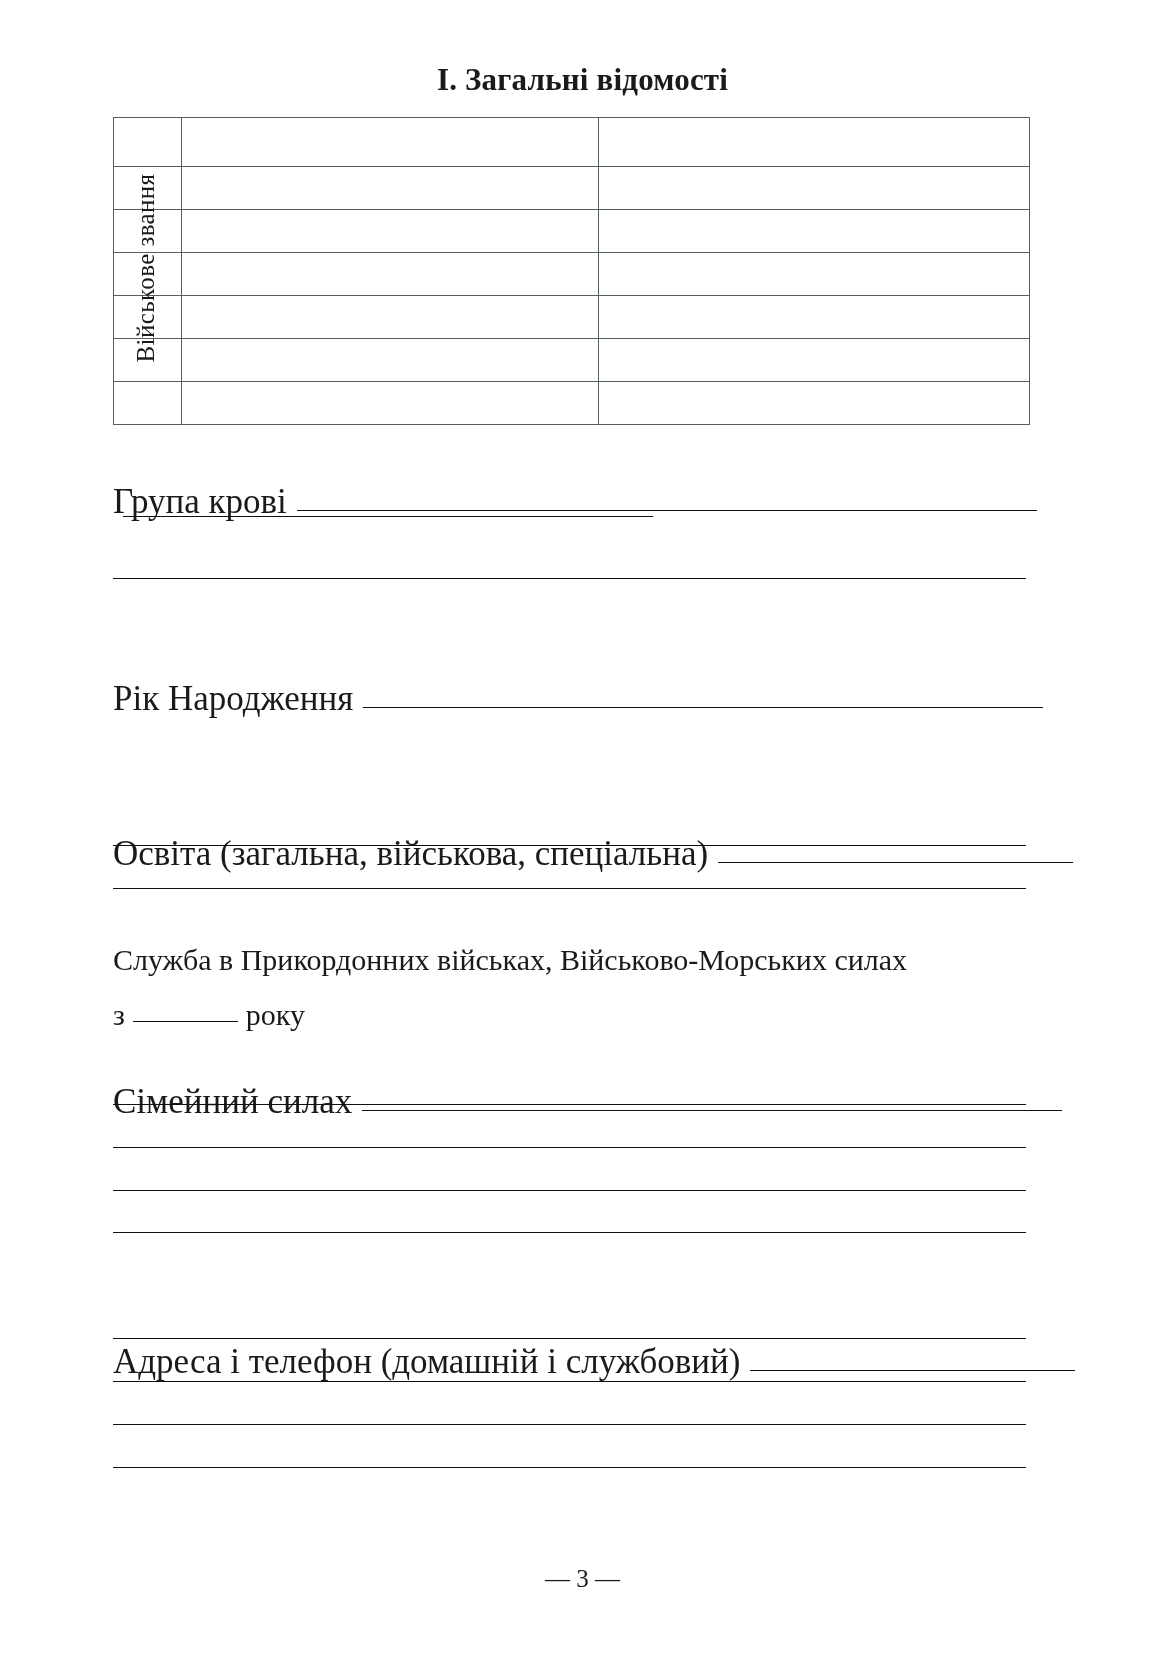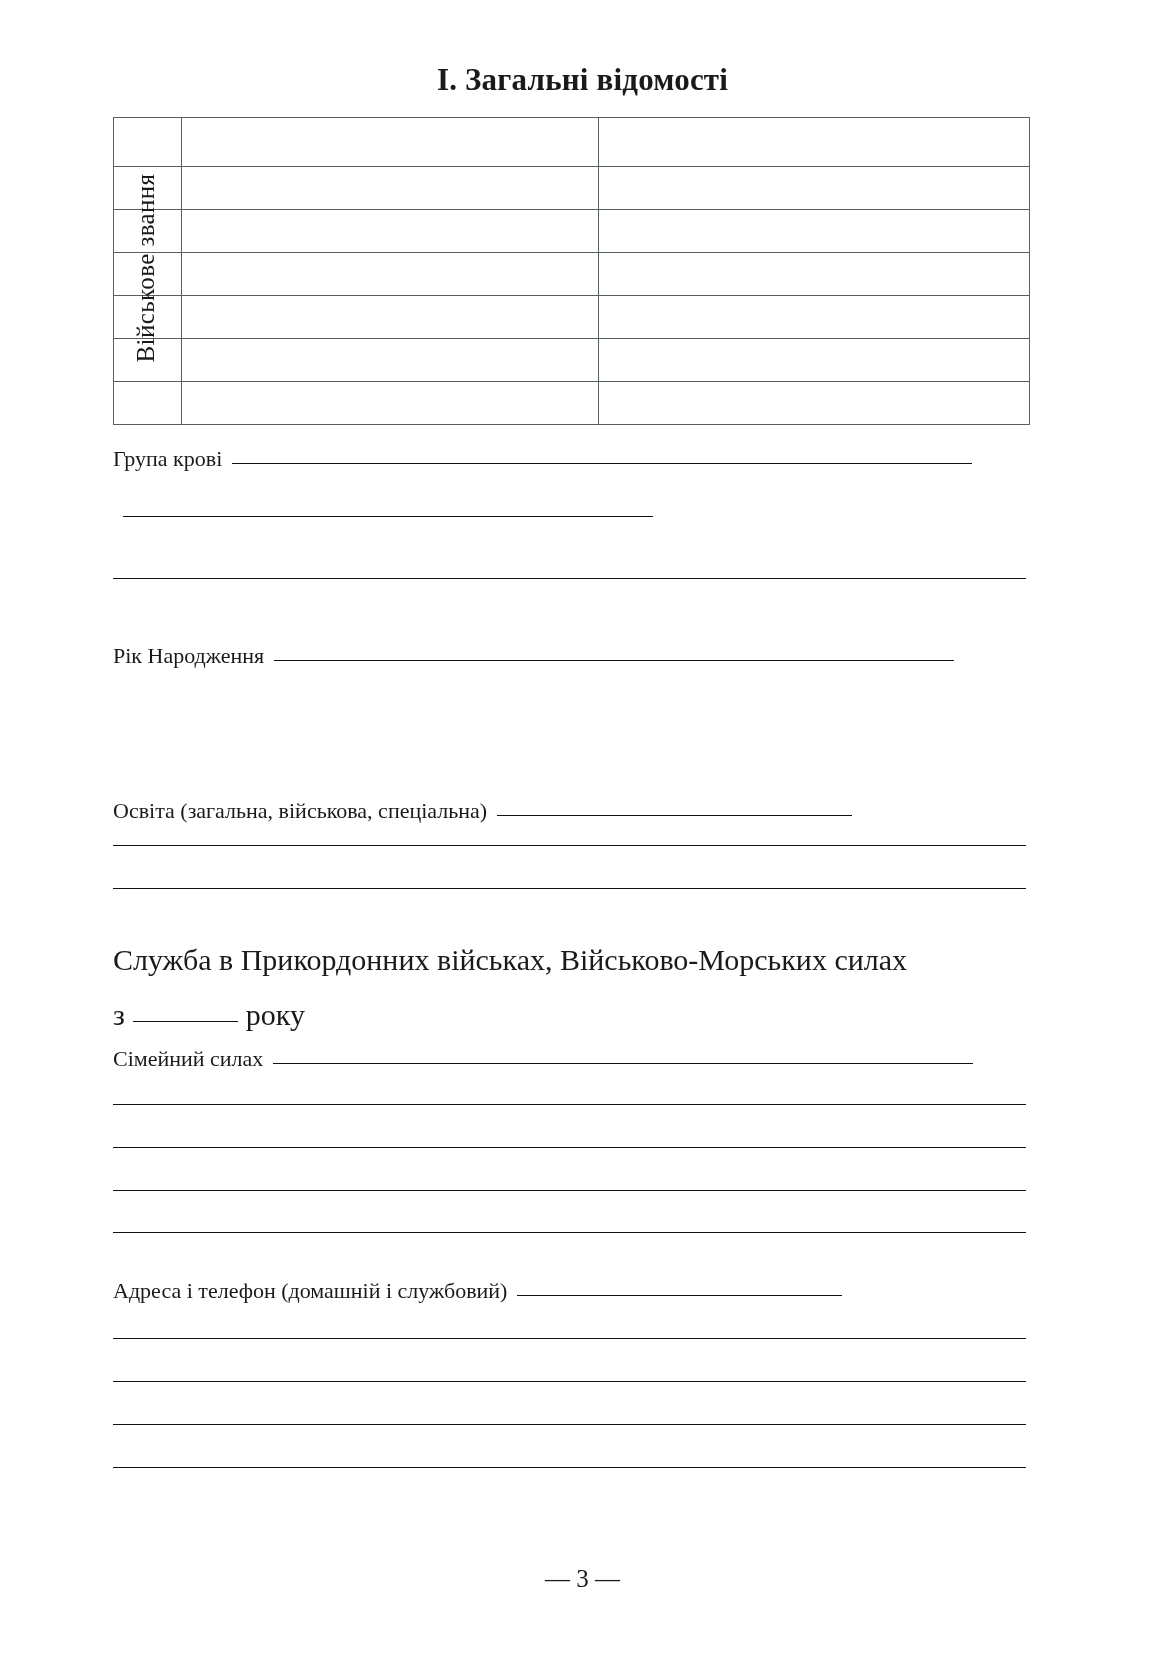--- a/index.html
+++ b/index.html
@@ -78,22 +78,23 @@
 
   
   .field {
     position: absolute;
     left: 113px;
     display: flex;
     align-items: baseline;
     white-space: nowrap;
   }
   .field-label {
-    font-size: 22px;
+    font-size: 35px;
     line-height: 1;
+    margin-top: 36px;
   }
   .rule {
     display: inline-block;
     border-bottom: 1.6px solid #111111;
     height: 0;
     margin-left: 10px;
     position: relative;
     top: -2px;
   }
 
@@ -216,21 +217,21 @@
 
   <div class="field" style="top:1048px;">
     <span class="field-label">Сімейний силах</span>
     <span class="rule" style="width:700px;"></span>
   </div>
   <div class="cont-rule" style="top:1104px;"></div>
   <div class="cont-rule" style="top:1147px;"></div>
   <div class="cont-rule" style="top:1190px;"></div>
   <div class="cont-rule" style="top:1232px;"></div>
 
-  <div class="field" style="top:1280px;">
+  <div class="field" style="top:1308px;">
     <span class="field-label">Адреса і телефон (домашній і службовий)</span>
     <span class="rule" style="width:325px;"></span>
   </div>
   <div class="cont-rule" style="top:1338px;"></div>
   <div class="cont-rule" style="top:1381px;"></div>
   <div class="cont-rule" style="top:1424px;"></div>
   <div class="cont-rule" style="top:1467px;"></div>
 
   <div class="page-footer">— 3 —</div>
 

